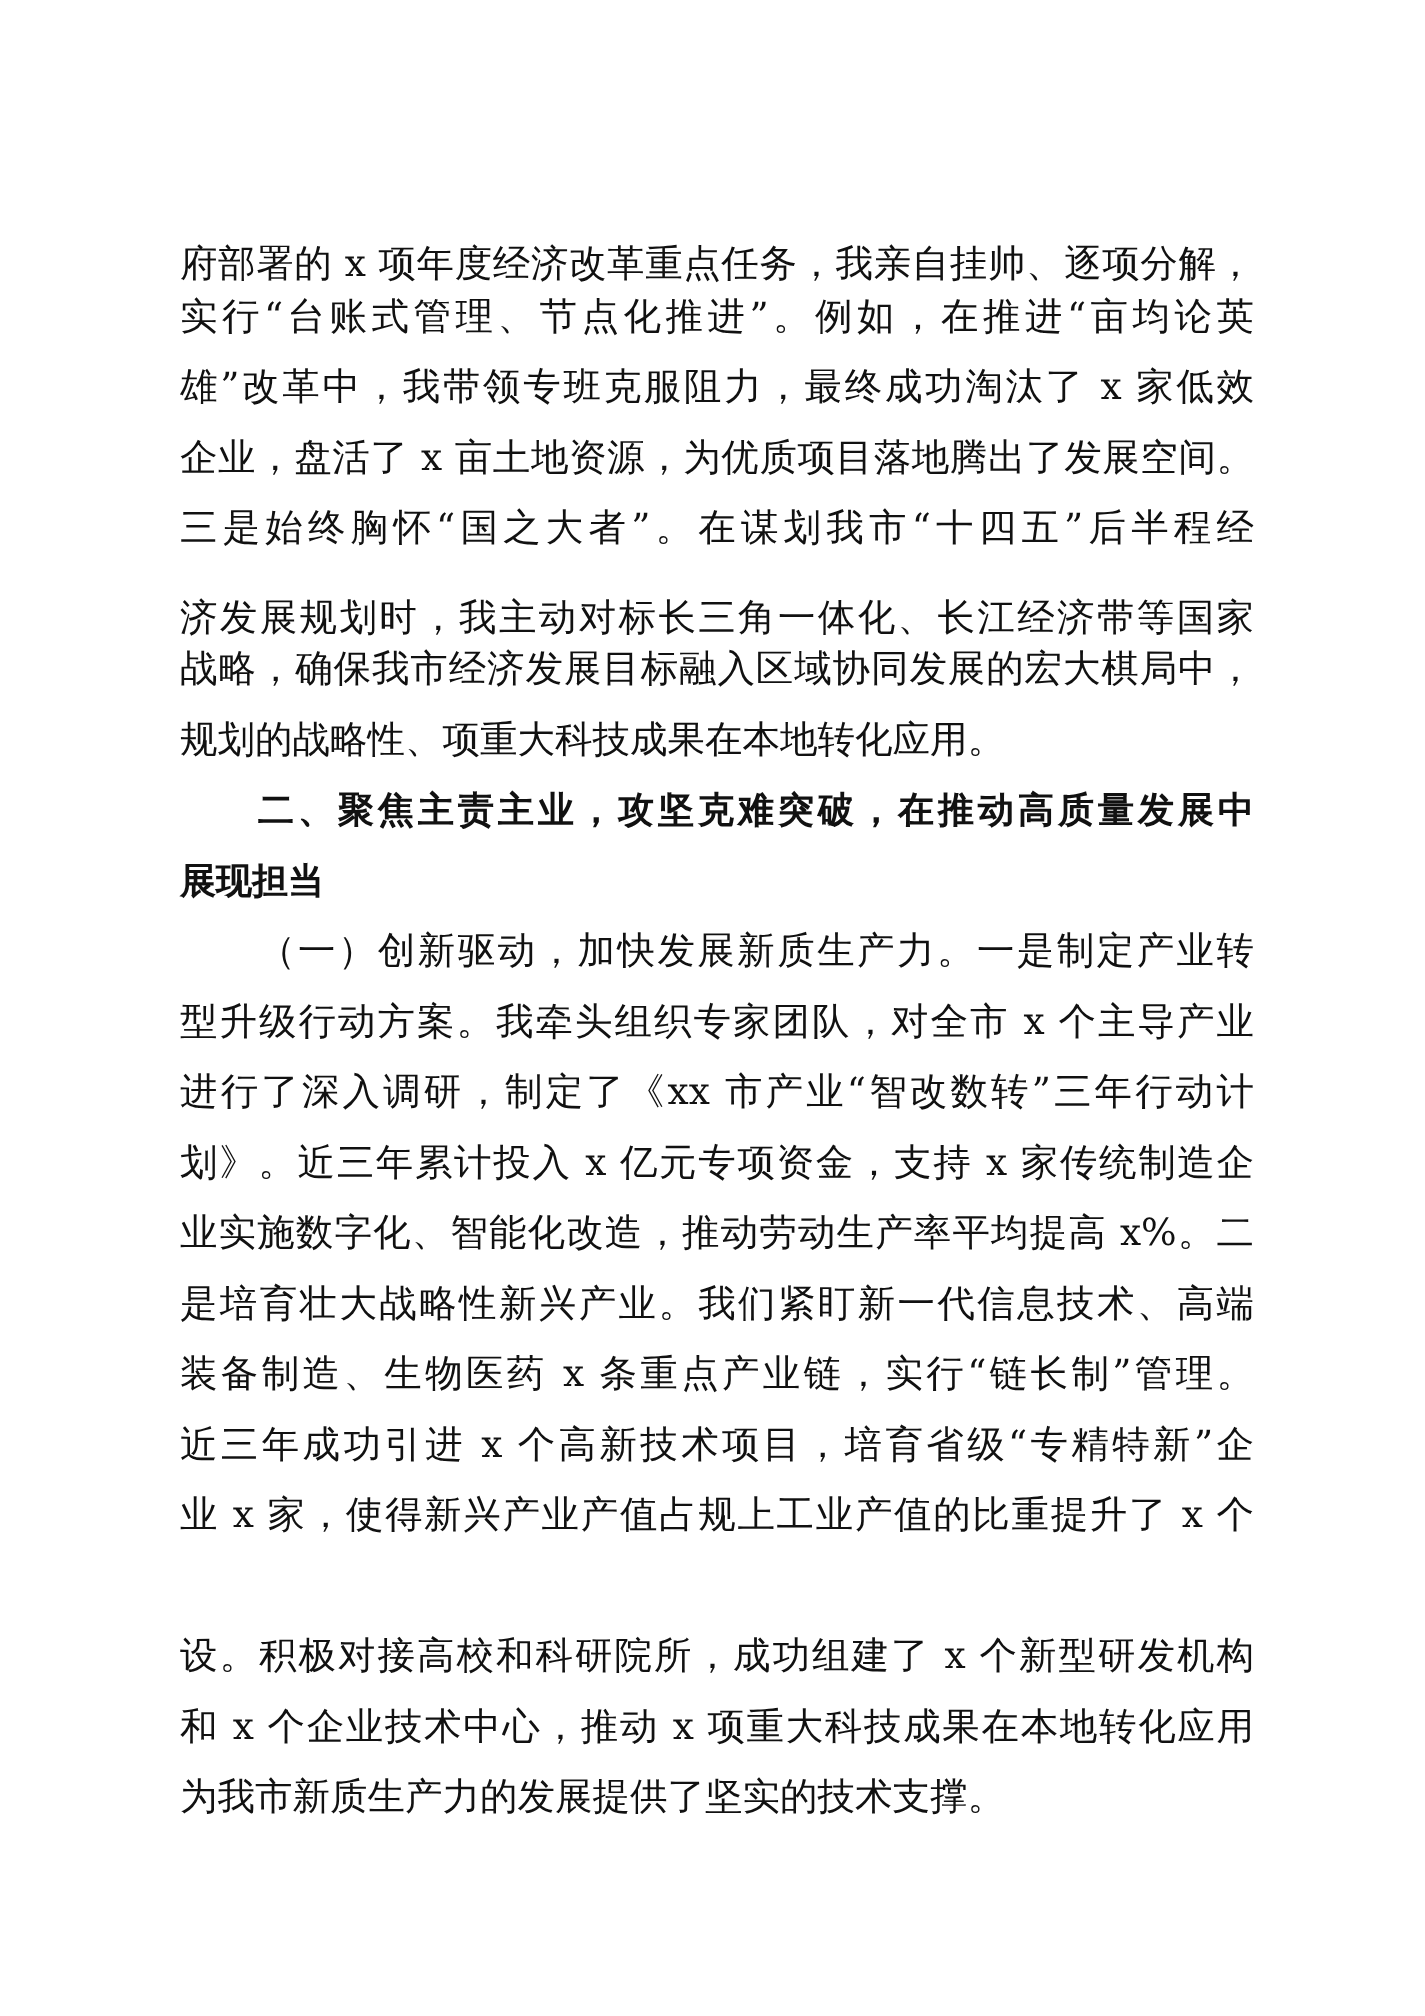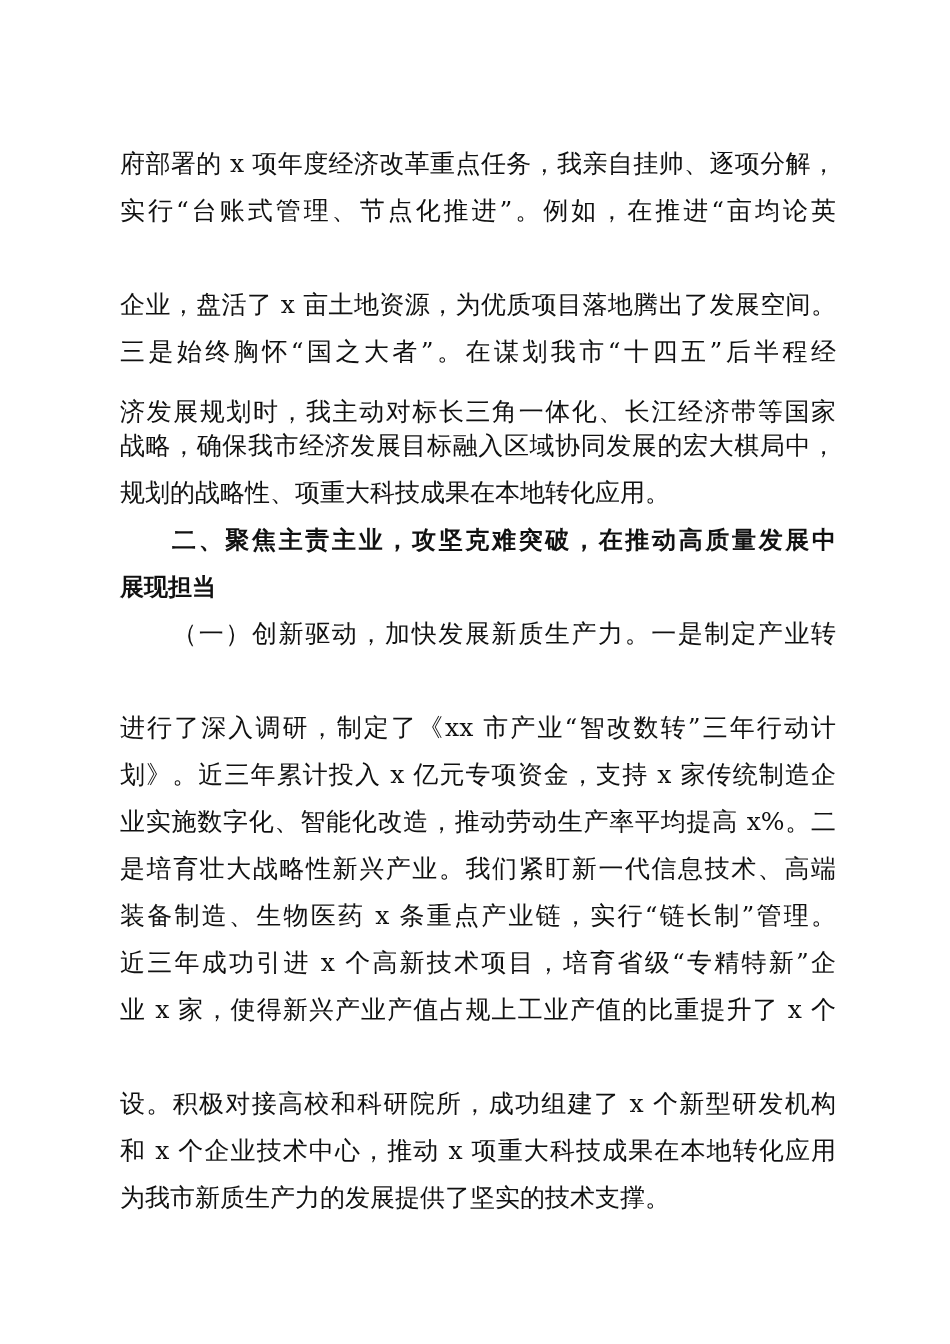--- a/index.html
+++ b/index.html
@@ -21,32 +21,34 @@
   }
   .line.last { text-align-last: left; }
   .line.indent { left: 172px; width: 664px; }
   .line.heading { font-family: "DejaVu Sans", "Liberation Sans", sans-serif; font-weight: bold; font-size: 24px; }
 </style>
 </head>
 <body>
 
 <div class="page">
 
-  <div class="line" style="top:144px">府部署的 x 项年度经济改革重点任务，我亲自挂帅、逐项分解，</div>
+  <div class="line" style="top:156px">府部署的 x 项年度经济改革重点任务，我亲自挂帅、逐项分解，</div>
   <div class="line" style="top:191px">实行“台账式管理、节点化推进”。例如，在推进“亩均论英</div>
+  <div class="line" style="top:238px">雄”改革中，我带领专班克服阻力，最终成功淘汰了 x 家低效</div>
   <div class="line" style="top:285px">企业，盘活了 x 亩土地资源，为优质项目落地腾出了发展空间。</div>
   <div class="line" style="top:332px">三是始终胸怀“国之大者”。在谋划我市“十四五”后半程经</div>
   <div class="line" style="top:392px">济发展规划时，我主动对标长三角一体化、长江经济带等国家</div>
   <div class="line" style="top:426px">战略，确保我市经济发展目标融入区域协同发展的宏大棋局中，</div>
   <div class="line last" style="top:473px">规划的战略性、项重大科技成果在本地转化应用。</div>
 
   <div class="line heading indent" style="top:520px">二、聚焦主责主业，攻坚克难突破，在推动高质量发展中</div>
   <div class="line heading last" style="top:567px">展现担当</div>
 
   <div class="line indent" style="top:614px">（一）创新驱动，加快发展新质生产力。一是制定产业转</div>
+  <div class="line" style="top:661px">型升级行动方案。我牵头组织专家团队，对全市 x 个主导产业</div>
   <div class="line" style="top:708px">进行了深入调研，制定了《xx 市产业“智改数转”三年行动计</div>
   <div class="line" style="top:755px">划》。近三年累计投入 x 亿元专项资金，支持 x 家传统制造企</div>
   <div class="line" style="top:802px">业实施数字化、智能化改造，推动劳动生产率平均提高 x%。二</div>
   <div class="line" style="top:849px">是培育壮大战略性新兴产业。我们紧盯新一代信息技术、高端</div>
   <div class="line" style="top:896px">装备制造、生物医药 x 条重点产业链，实行“链长制”管理。</div>
   <div class="line" style="top:943px">近三年成功引进 x 个高新技术项目，培育省级“专精特新”企</div>
   <div class="line" style="top:990px">业 x 家，使得新兴产业产值占规上工业产值的比重提升了 x 个</div>
   <div class="line" style="top:1084px">设。积极对接高校和科研院所，成功组建了 x 个新型研发机构</div>
   <div class="line" style="top:1131px">和 x 个企业技术中心，推动 x 项重大科技成果在本地转化应用</div>
   <div class="line last" style="top:1178px">为我市新质生产力的发展提供了坚实的技术支撑。</div>

